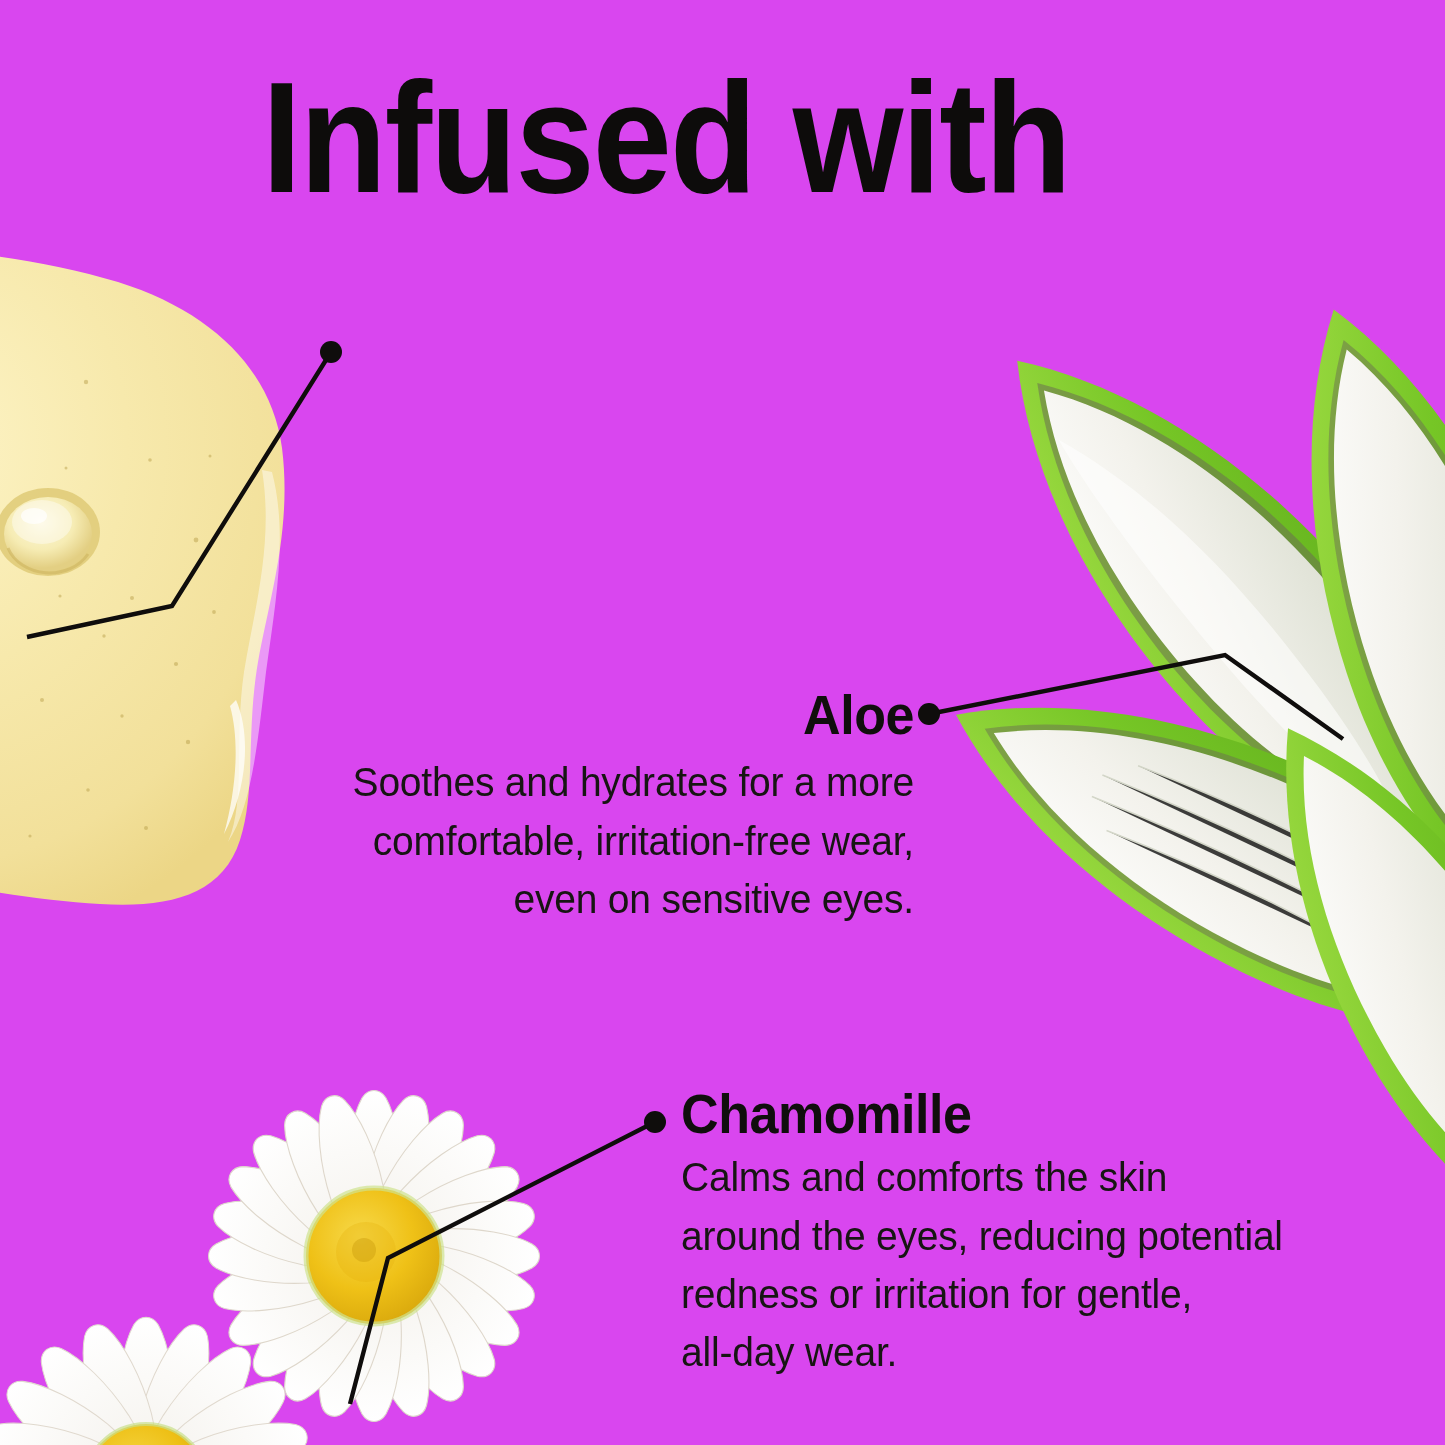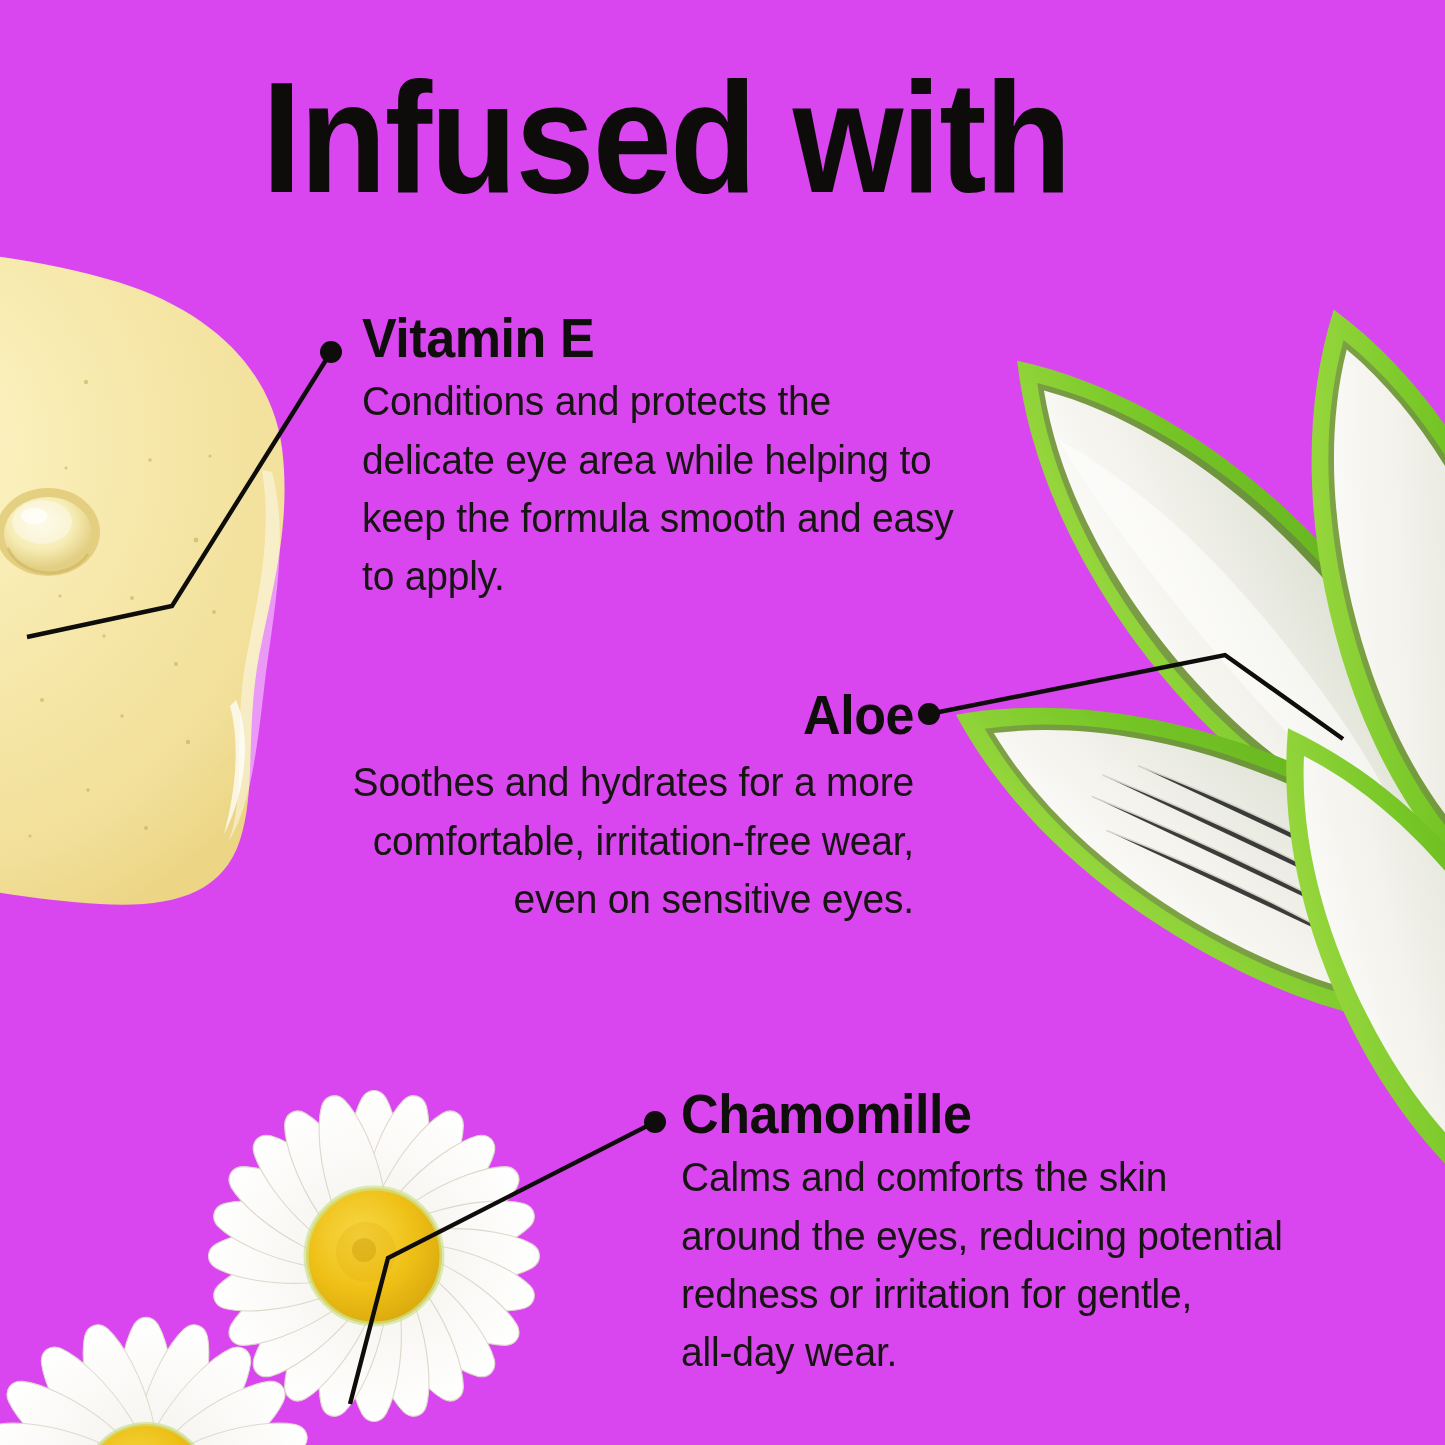--- a/index.html
+++ b/index.html
@@ -272,29 +272,20 @@
         <circle cx="331" cy="352" r="11"></circle>
         <circle cx="929" cy="714" r="11"></circle>
         <circle cx="655" cy="1122" r="11"></circle>
       </g>
 
     </g>
   </svg>
 
   <div class="title">Infused with</div>
 
-  <div class="block blk-vitamin">
-    <div class="heading">Vitamin E</div>
-    <div class="body">
-      <span class="nowrapline">Conditions and protects the</span>
-      <span class="nowrapline">delicate eye area while helping to</span>
-      <span class="nowrapline">keep the formula smooth and easy</span>
-      <span class="nowrapline">to apply.</span>
-    </div>
-  </div>
 
   <div class="block blk-aloe">
     <div class="heading">Aloe</div>
     <div class="body">
       <span class="nowrapline">Soothes and hydrates for a more</span>
       <span class="nowrapline">comfortable, irritation-free wear,</span>
       <span class="nowrapline">even on sensitive eyes.</span>
     </div>
   </div>
 

